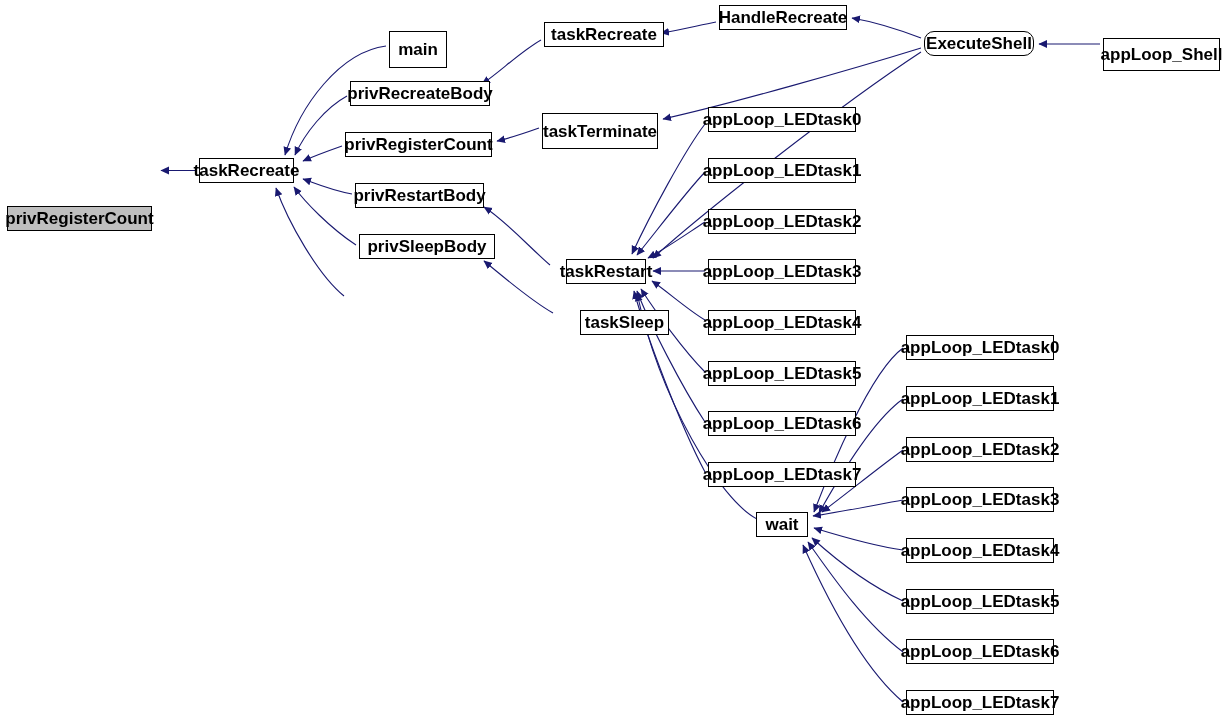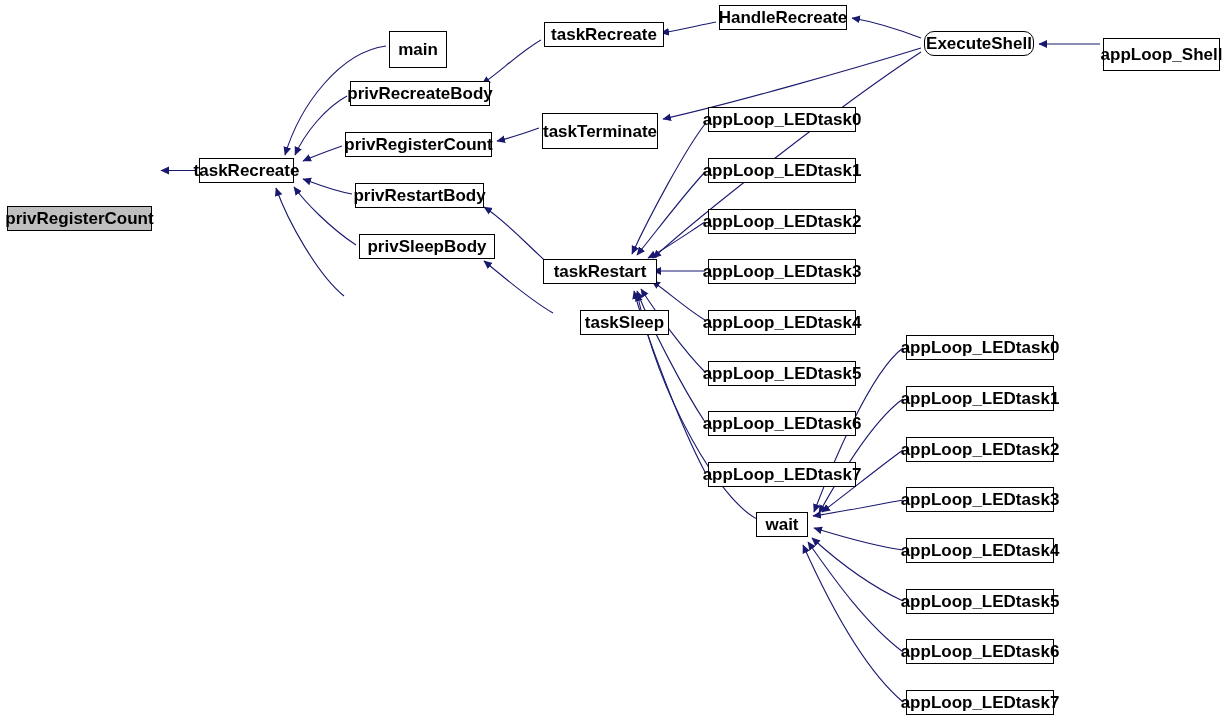--- a/index.html
+++ b/index.html
@@ -110,21 +110,21 @@
   </svg>
 <div class="node highlight" style="left: 7px; top: 158px; width: 145px; height: 25px;">privRegisterCount</div>
     <div class="node" style="left: 199px; top: 158px; width: 95px; height: 25px;">taskRecreate</div>
     <div class="node" style="left: 389px; top: 31px; width: 58px; height: 37px;">main</div>
     <div class="node" style="left: 350px; top: 81px; width: 140px; height: 25px;">privRecreateBody</div>
     <div class="node" style="left: 345px; top: 132px; width: 147px; height: 25px;">privRegisterCount</div>
     <div class="node" style="left: 355px; top: 183px; width: 129px; height: 25px;">privRestartBody</div>
     <div class="node" style="left: 359px; top: 234px; width: 136px; height: 25px;">privSleepBody</div>
     <div class="node" style="left: 544px; top: 22px; width: 120px; height: 25px;">taskRecreate</div>
     <div class="node" style="left: 542px; top: 113px; width: 116px; height: 36px;">taskTerminate</div>
-    <div class="node" style="left: 543px; top: 259px; width: 114px; height: 25px;">taskRestart</div>
+    <div class="node" style="left: 566px; top: 259px; width: 80px; height: 25px;">taskRestart</div>
     <div class="node" style="left: 556px; top: 310px; width: 89px; height: 25px; margin-left: 24px;">taskSleep</div>
     <div class="node" style="left: 719px; top: 5px; width: 128px; height: 25px;">HandleRecreate</div>
     <div class="node" style="left: 924px; top: 31px; width: 110px; height: 25px; border-radius: 10px;">ExecuteShell</div>
     <div class="node" style="left: 1103px; top: 31px; width: 117px; height: 33px; margin-top: 7px;">appLoop_Shell</div>
     <div class="node" style="left: 708px; top: 107px; width: 148px; height: 25px;">appLoop_LEDtask0</div>
     <div class="node" style="left: 708px; top: 158px; width: 148px; height: 25px;">appLoop_LEDtask1</div>
     <div class="node" style="left: 708px; top: 209px; width: 148px; height: 25px;">appLoop_LEDtask2</div>
     <div class="node" style="left: 708px; top: 259px; width: 148px; height: 25px;">appLoop_LEDtask3</div>
     <div class="node" style="left: 708px; top: 310px; width: 148px; height: 25px;">appLoop_LEDtask4</div>
     <div class="node" style="left: 708px; top: 361px; width: 148px; height: 25px;">appLoop_LEDtask5</div>

